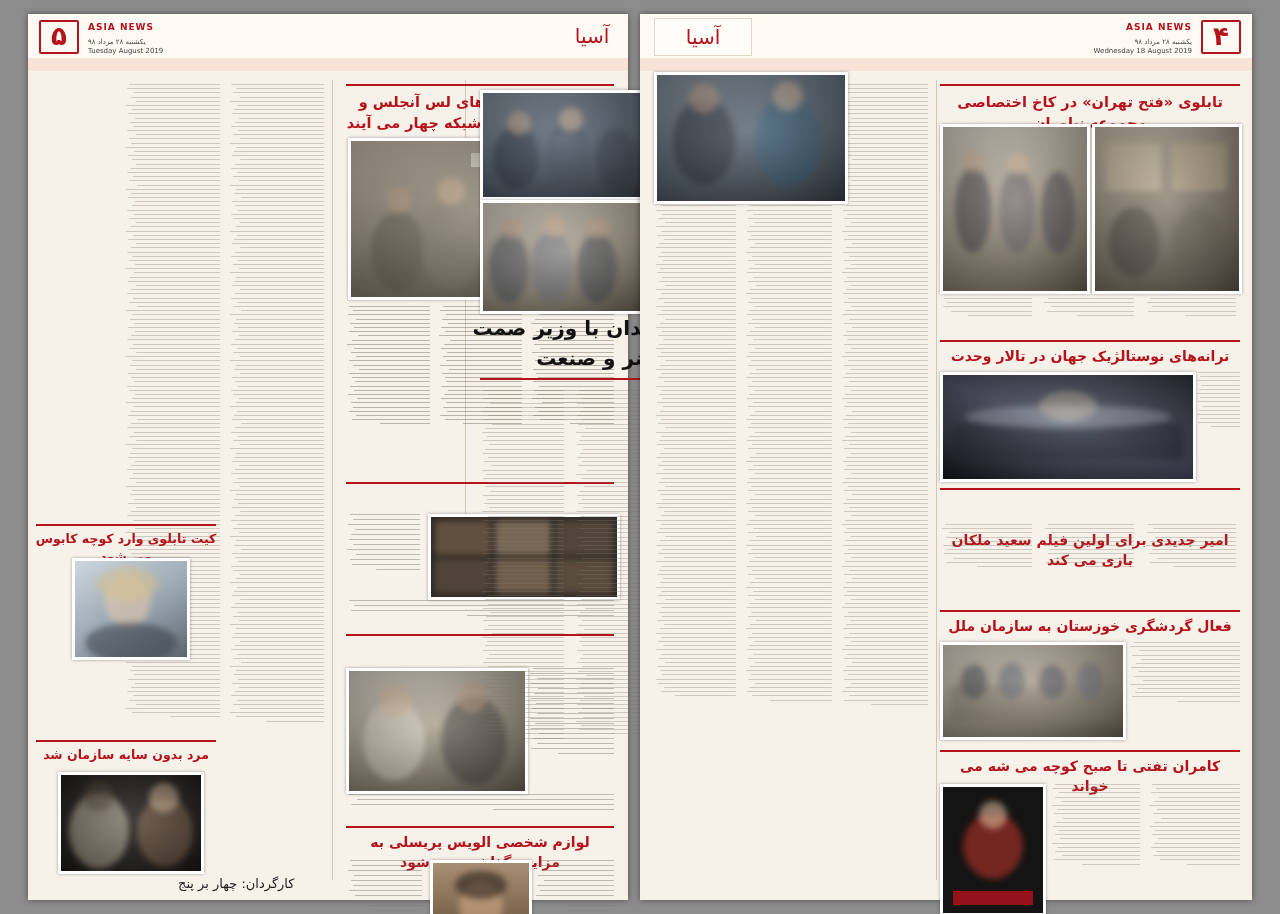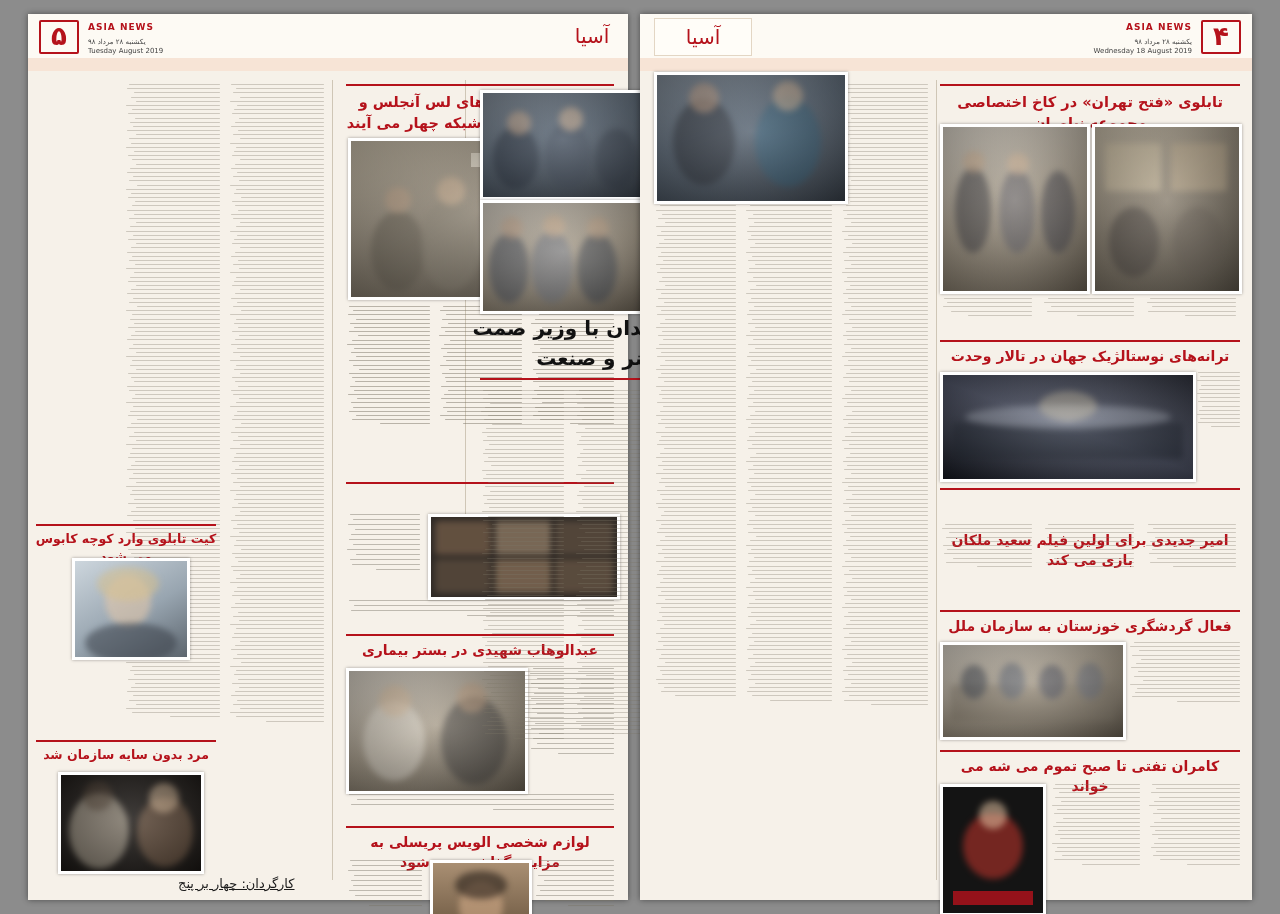--- a/index.html
+++ b/index.html
@@ -61,21 +61,21 @@
 
   .logo-badge{
     position:absolute;border:1px solid #1e7a4a;background:#fff;display:flex;
     flex-direction:column;align-items:center;justify-content:center;color:#1e7a4a;
   }
   .logo-badge .ring{width:34px;height:34px;border:2px solid #1e7a4a;border-radius:50%;
      display:flex;align-items:center;justify-content:center;font-size:16px;margin-bottom:3px;}
   .logo-badge .t1{font-size:6px;color:#1e7a4a;}
   .logo-badge .t2{font-size:5px;color:#1e7a4a;}
 
-  .footer-scribble{position:absolute;font-size:13px;color:#1b1b1b;text-decoration:underline;}
+  .footer-scribble{position:absolute;font-size:13px;color:#1b1b1b;}
 </style>
 </head>
 <body>
 
 <div class="page">
 
   <div class="sheet left">
 
     <div class="masthead">
       <div class="pagenum" style="left:8px;">
@@ -230,21 +230,20 @@
         <i style="width:60%"></i>
     </div>
     <div class="lines" style="left:318px;top:586px;width:268px;height:24px;">
       <i style="width:99%"></i>
         <i style="width:97%"></i>
         <i style="width:98%"></i>
         <i style="width:55%"></i>
     </div>
 
     <div class="hr-red" style="left:318px;top:620px;width:268px;"></div>
-    <div class="headline" style="left:318px;top:626px;width:268px;font-size:14px;">عبدالوهاب شهیدی در بستر بیماری</div>
 
     <div class="photo framebox" style="left:318px;top:654px;width:176px;height:120px;">
       <div class="ph g5"></div>
       <div class="blob" style="left:14px;top:30px;width:62px;height:80px;background:#e8e2d6;"></div>
       <div class="blob" style="left:30px;top:14px;width:32px;height:32px;background:#d9bb99;"></div>
       <div class="blob" style="left:92px;top:26px;width:66px;height:88px;background:#3c3a38;"></div>
       <div class="blob" style="left:108px;top:12px;width:30px;height:30px;background:#c7a382;"></div>
       <div class="vign"></div>
     </div>
     <div class="lines" style="left:500px;top:654px;width:86px;height:120px;">
@@ -1075,21 +1074,21 @@
         <i style="width:95%"></i>
         <i style="width:87%"></i>
         <i style="width:98%"></i>
         <i style="width:92%"></i>
         <i style="width:94%"></i>
         <i style="width:96%"></i>
         <i style="width:56%"></i>
     </div>
 
     <div class="hr-red" style="left:300px;top:736px;width:300px;"></div>
-    <div class="headline" style="left:300px;top:742px;width:300px;font-size:14px;">کامران تفتی تا صبح تموم می شه می خواند</div>
+    <div class="headline" style="left:300px;top:742px;width:300px;font-size:14px;">کامران تفتی تا صبح کوچه می شه می خواند</div>
     <div class="photo framebox" style="left:300px;top:770px;width:100px;height:126px;">
       <div class="ph" style="background:#141414;"></div>
       <div class="blob" style="left:20px;top:26px;width:60px;height:66px;background:#c4352c;"></div>
       <div class="blob" style="left:36px;top:14px;width:28px;height:28px;background:#e2c2a2;"></div>
       <div style="position:absolute;left:10px;bottom:8px;width:80px;height:14px;background:#b5121b;opacity:.8;"></div>
     </div>
     <div class="lines dense light" style="left:410px;top:770px;width:90px;height:126px;">
       <i style="width:94%"></i>
         <i style="width:97%"></i>
         <i style="width:90%"></i>

